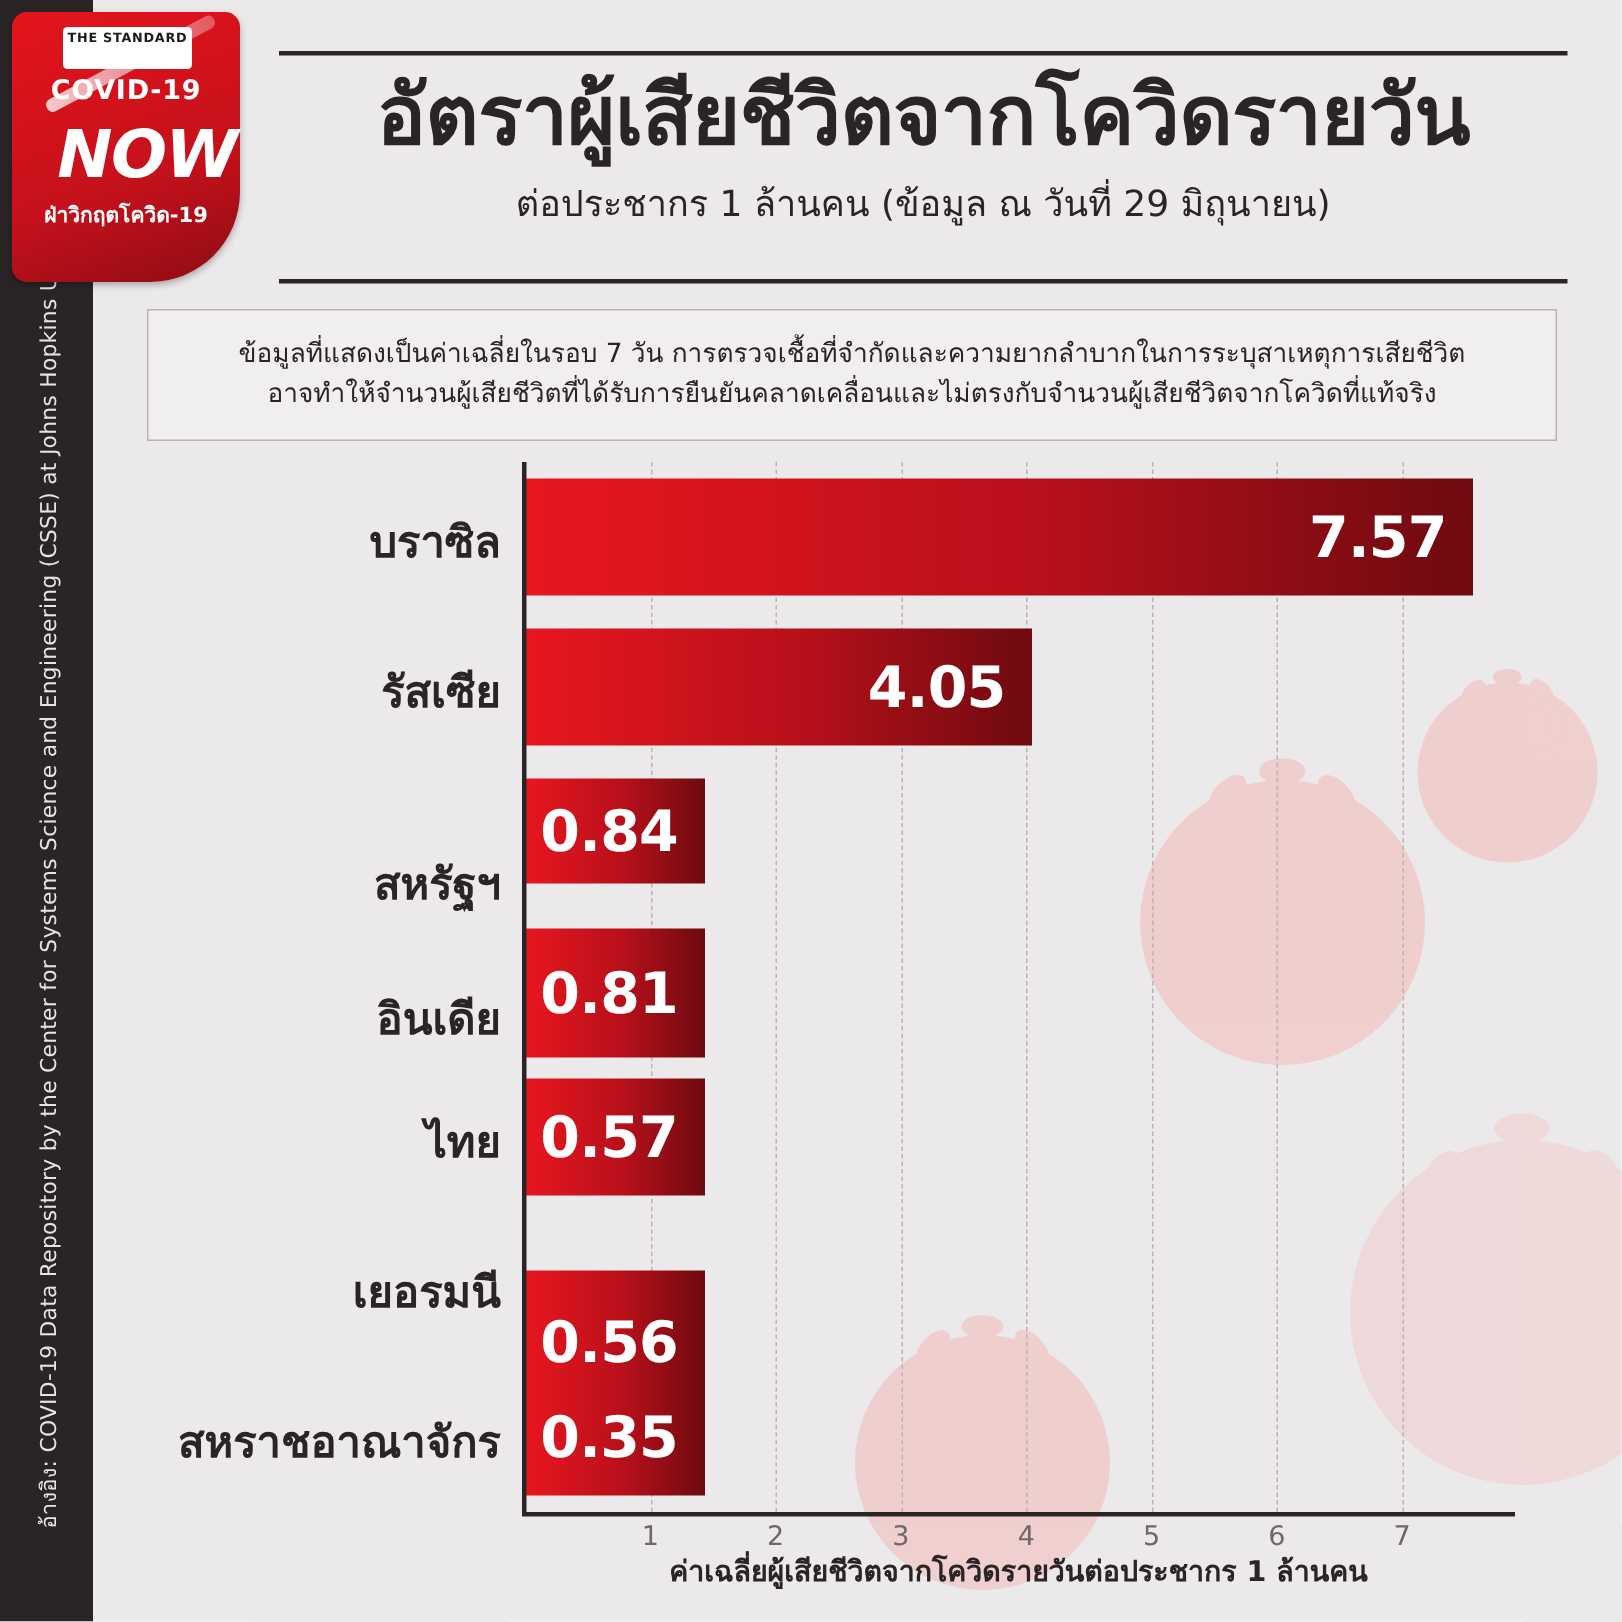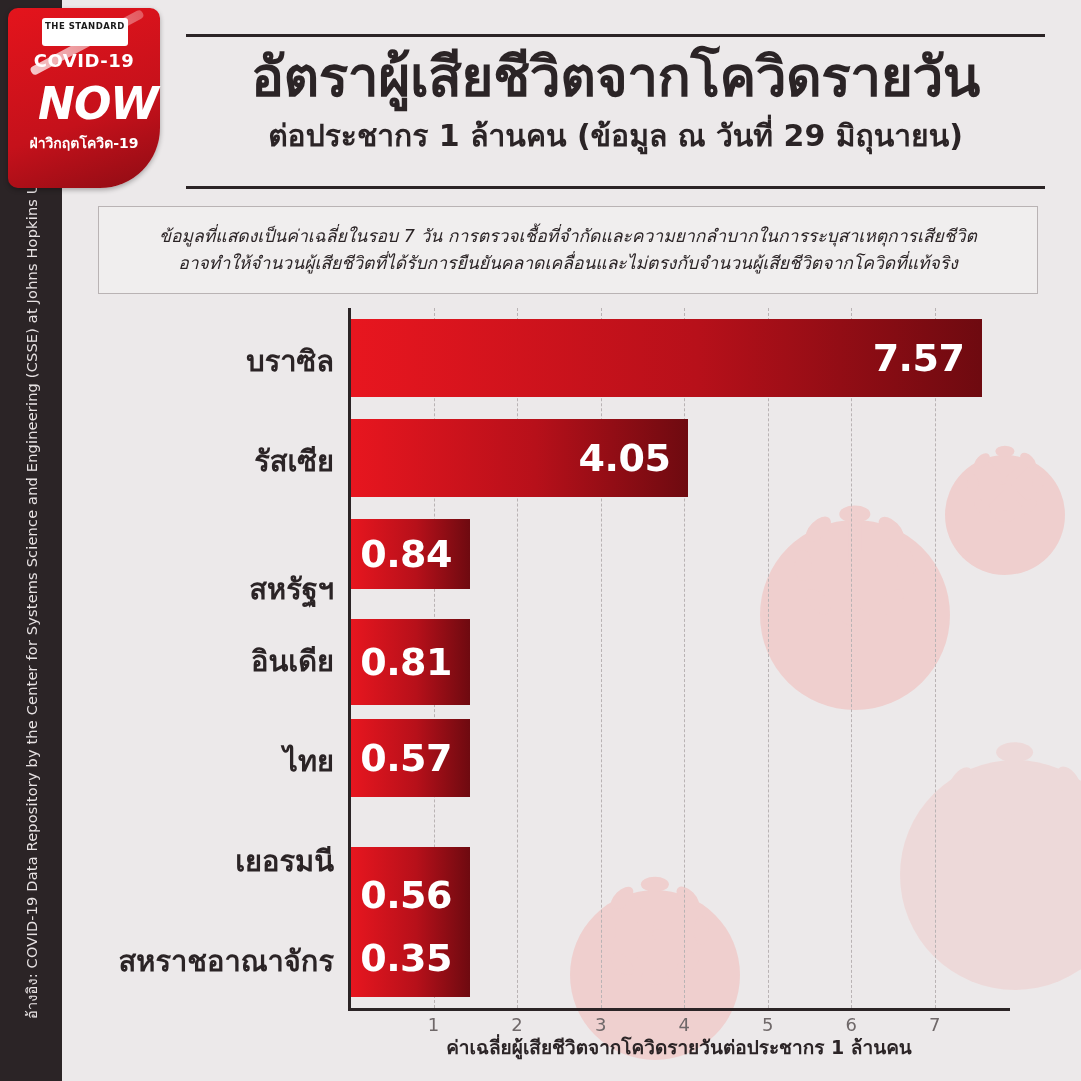--- a/index.html
+++ b/index.html
@@ -107,39 +107,38 @@
     font-size: 55px;
     font-weight: bold;
     color: #2b2426;
     line-height: 62px;
     letter-spacing: -0.5px;
   }
   .subtitle {
     position: absolute;
     left: 186px; right: 36px; top: 118px;
     text-align: center;
-    font-size: 30px;
-    font-weight: bold;
+    font-size: 24px;
+    font-weight: normal;
     color: #2b2426;
     line-height: 36px;
   }
 
   
   .note {
     position: absolute;
     left: 98px; top: 206px;
     width: 940px; height: 88px;
     border: 1.5px solid #b9b3b4;
     background: rgba(255,255,255,0.22);
     display: flex;
     flex-direction: column;
     align-items: center;
     justify-content: center;
     padding: 4px 16px;
-    font-style: italic;
   }
   .note-line {
     font-size: 17.5px;
     color: #2b2426;
     line-height: 27px;
     text-align: center;
     white-space: nowrap;
   }
 
   
@@ -387,21 +386,21 @@
           <div class="bar-value">7.57</div>
         </div>
         <div class="row-label" style="top: 130px;">รัสเซีย</div>
         <div class="bar" style="top: 111px; height: 78px; width: 338.354px;">
           <div class="bar-value">4.05</div>
         </div>
         <div class="row-label" style="top: 230px; margin-top: 28px;">สหรัฐฯ</div>
         <div class="bar" style="top: 211px; height: 70px; width: 120px;">
           <div class="bar-value">0.84</div>
         </div>
-        <div class="row-label" style="top: 330px;">อินเดีย</div>
+        <div class="row-label" style="top: 348px;">อินเดีย</div>
         <div class="bar" style="top: 311px; height: 86px; width: 120px;">
           <div class="bar-value">0.81</div>
         </div>
         <div class="row-label" style="top: 430px;">ไทย</div>
         <div class="bar" style="top: 411px; height: 78px; width: 120px;">
           <div class="bar-value">0.57</div>
         </div>
         <div class="row-label" style="top: 530px;">เยอรมนี</div>
         <div class="bar" style="top: 511px; height: 96px; width: 120px; margin-top: 28px;">
           <div class="bar-value">0.56</div>

